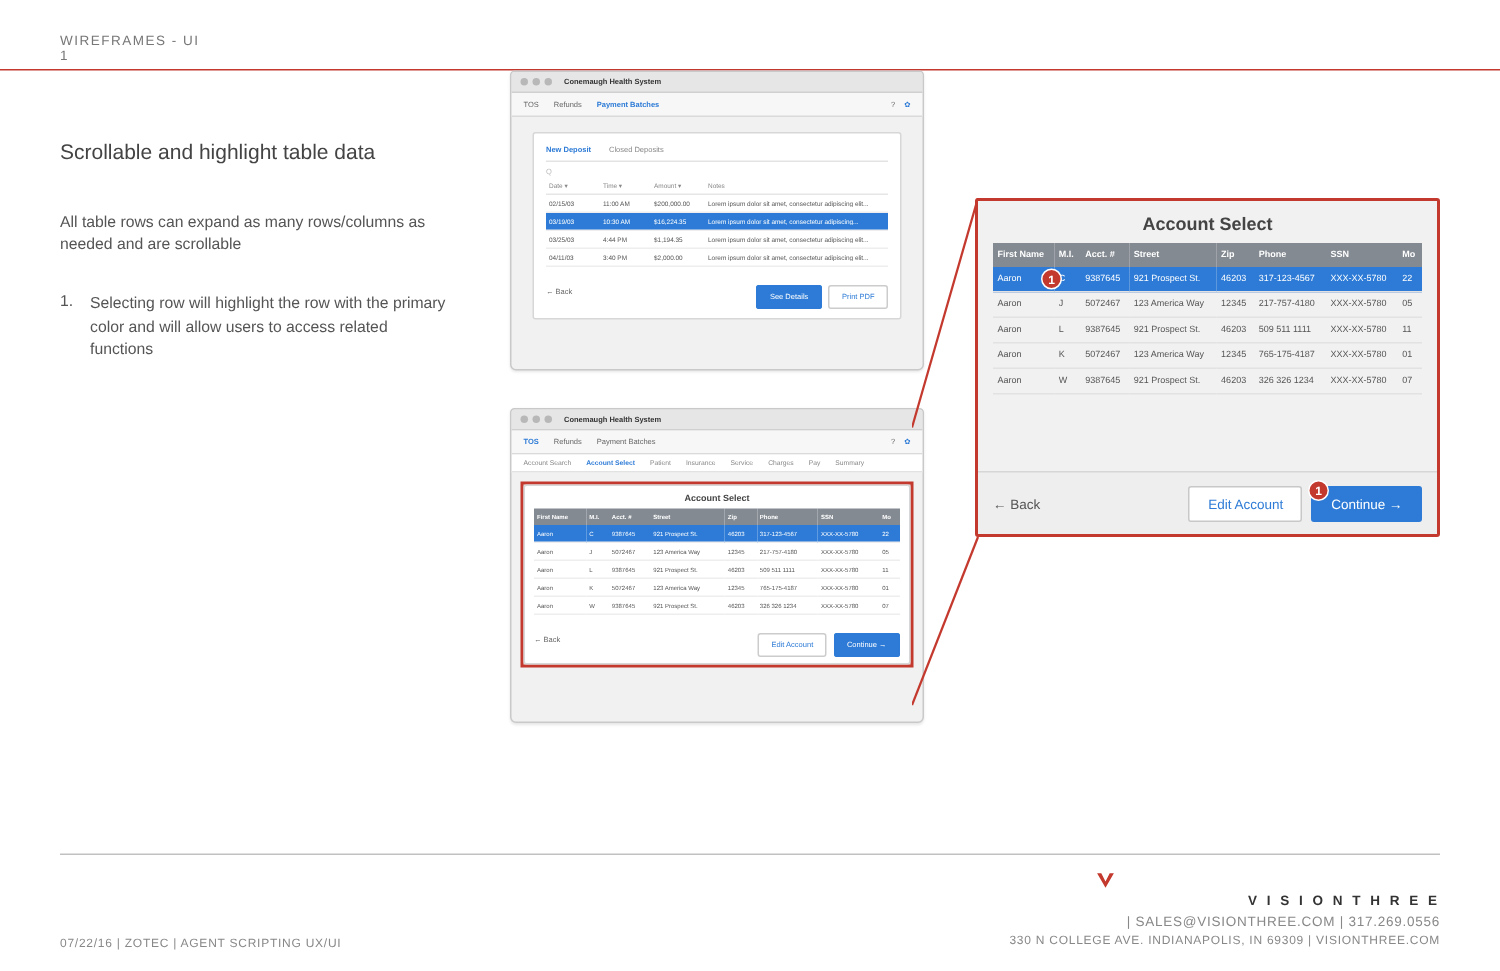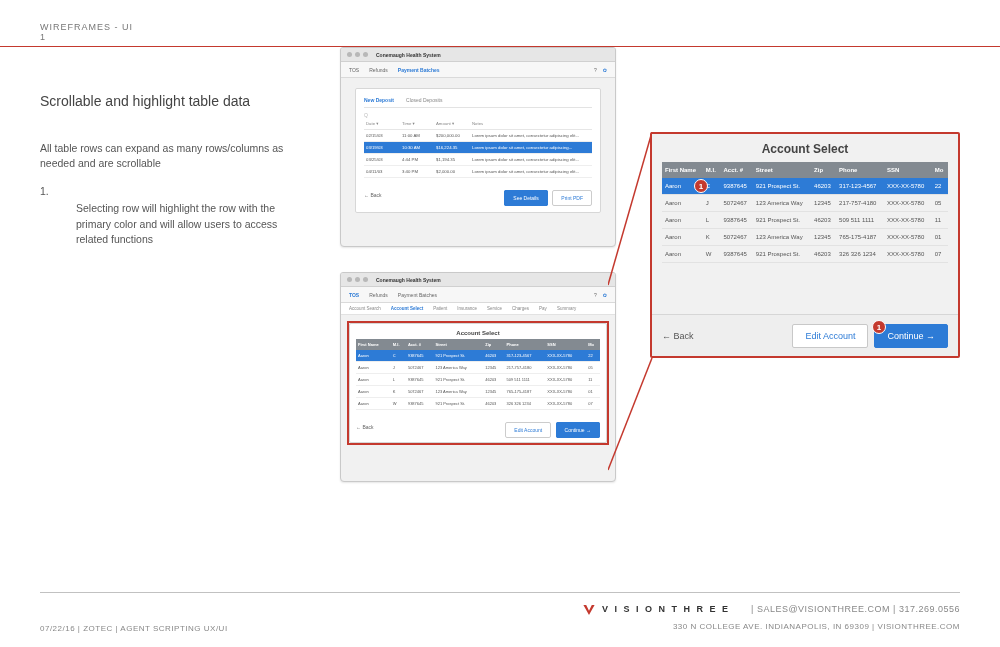--- a/index.html
+++ b/index.html
@@ -2,28 +2,28 @@
 <html><head>
 <meta charset="utf-8">
 <style>
 * { box-sizing: border-box; margin: 0; padding: 0; }
 body { font-family: -apple-system, "Helvetica Neue", Arial, sans-serif; background: #fff; width: 1000px; height: 647px; position: relative; overflow: hidden; }
 
 
 .page-header { padding: 22px 40px 4px; border-bottom: 1.5px solid #c4392e; display: flex; justify-content: space-between; font-size: 9px; letter-spacing: 1px; color: #777; text-transform: uppercase; flex-direction: column; }
 .page-footer { position: absolute; bottom: 0; left: 0; right: 0; border-top: 1px solid #c1c1c1; margin: 0 40px; padding: 10px 0 14px; display: flex; justify-content: space-between; align-items: flex-end; font-size: 8px; color: #888; letter-spacing: .5px; }
 .footer-right { text-align: right; line-height: 1.5; }
-.brand { display: inline-flex; color: #333; font-weight: 700; letter-spacing: 2px; font-size: 9px; }
+.brand { display: inline-flex; color: #333; font-weight: 700; letter-spacing: 2px; font-size: 9px; flex-direction: column; }
 .brand svg { margin-right: 6px; }
 
 
 .content { position: relative; padding: 45px 40px 0; }
 .title { font-size: 32px; font-weight: 300; color: #222; margin-bottom: 14px; }
 .subtitle { font-size: 14px; font-weight: 400; color: #444; max-width: 250px; line-height: 1.35; margin-bottom: 30px; }
-.body-text { font-size: 10.5px; color: #555; line-height: 1.45; max-width: 260px; margin-bottom: 14px; }
+.body-text { font-size: 10.5px; color: #555; line-height: 1.45; max-width: 260px; margin-bottom: 24px; }
 .bullet-row { display: flex; gap: 10px; max-width: 260px; }
 .bullet-row .num { font-size: 10.5px; color: #555; width: 10px; flex: 0 0 auto; }
 
 
 .mini { position: absolute; width: 276px; border: 1px solid #c9c9c9; border-radius: 3px 3px 4px 4px; background: #f1f1f1; box-shadow: 0 1px 2px rgba(0,0,0,.1); overflow: hidden; }
 .mini-titlebar { background: #e6e6e6; height: 14px; border-bottom: 1px solid #d0d0d0; display: flex; align-items: center; padding: 0 6px; }
 .traffic { display: flex; gap: 3px; }
 .traffic span { width: 5px; height: 5px; border-radius: 50%; background: #b8b8b8; }
 .mini-apptitle { font-size: 5px; font-weight: 600; color: #333; margin-left: 8px; }
 .mini-toolbar { background: #f7f7f7; height: 16px; display: flex; align-items: center; padding: 0 8px; gap: 10px; font-size: 5px; border-bottom: 1px solid #dadada; color: #666; }
@@ -86,21 +86,21 @@
 <div class="page-header">
   <span>WIREFRAMES - UI</span>
   <span>1</span>
 </div>
 
 <div class="content">
   <p class="subtitle">Scrollable and highlight table data</p>
   <p class="body-text">All table rows can expand as many rows/columns as needed and are scrollable</p>
   <div class="bullet-row">
     <span class="num">1.</span>
-    <span class="body-text" style="margin:16px">Selecting row will highlight the row with the primary color and will allow users to access related functions</span>
+    <span class="body-text" style="margin:0">Selecting row will highlight the row with the primary color and will allow users to access related functions</span>
   </div>
 
   <div class="mini mini1">
     <div class="mini-titlebar">
       <div class="traffic">
           <span></span>
           <span></span>
           <span></span>
         </div>
       <div class="mini-apptitle">Conemaugh Health System</div>

